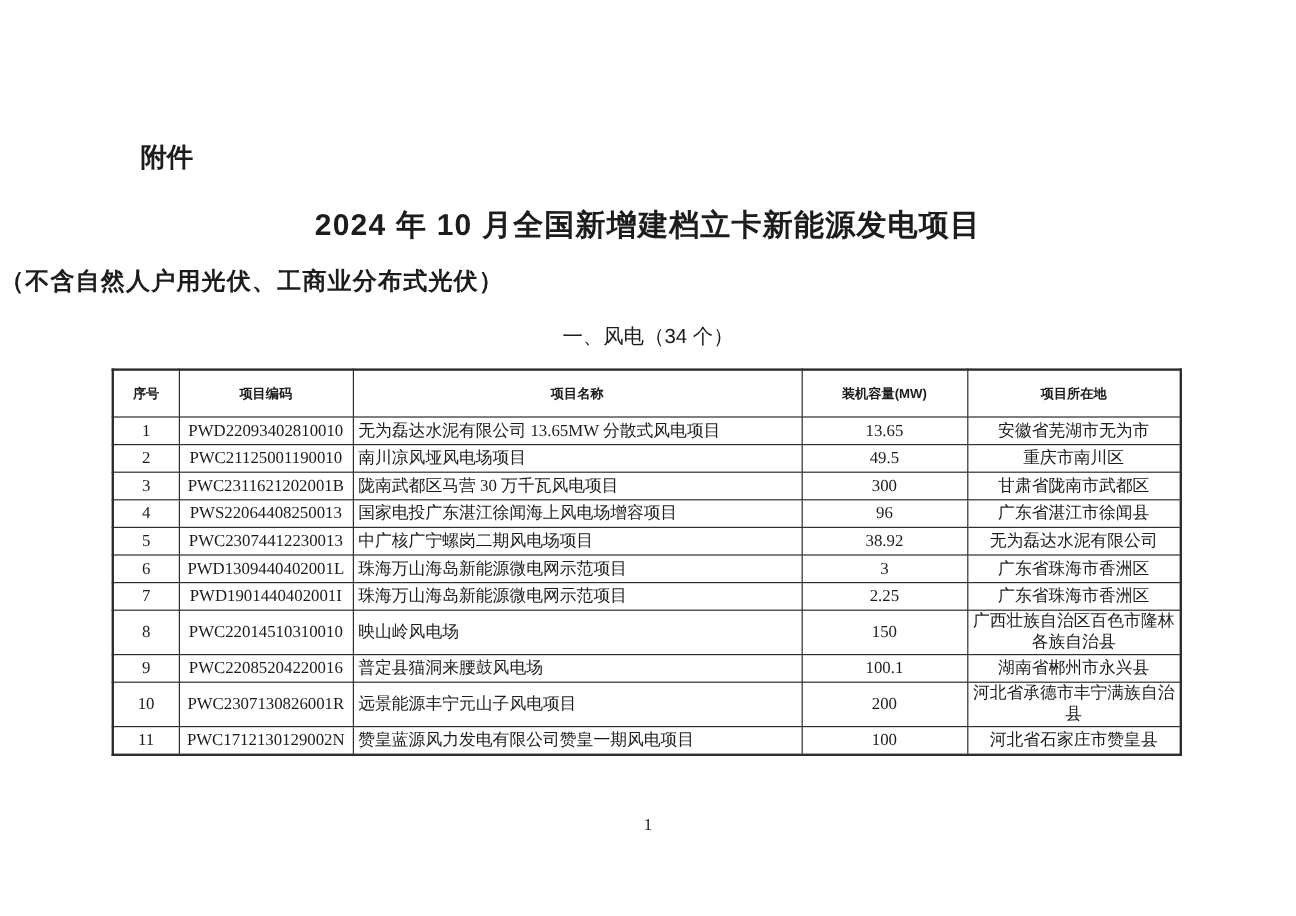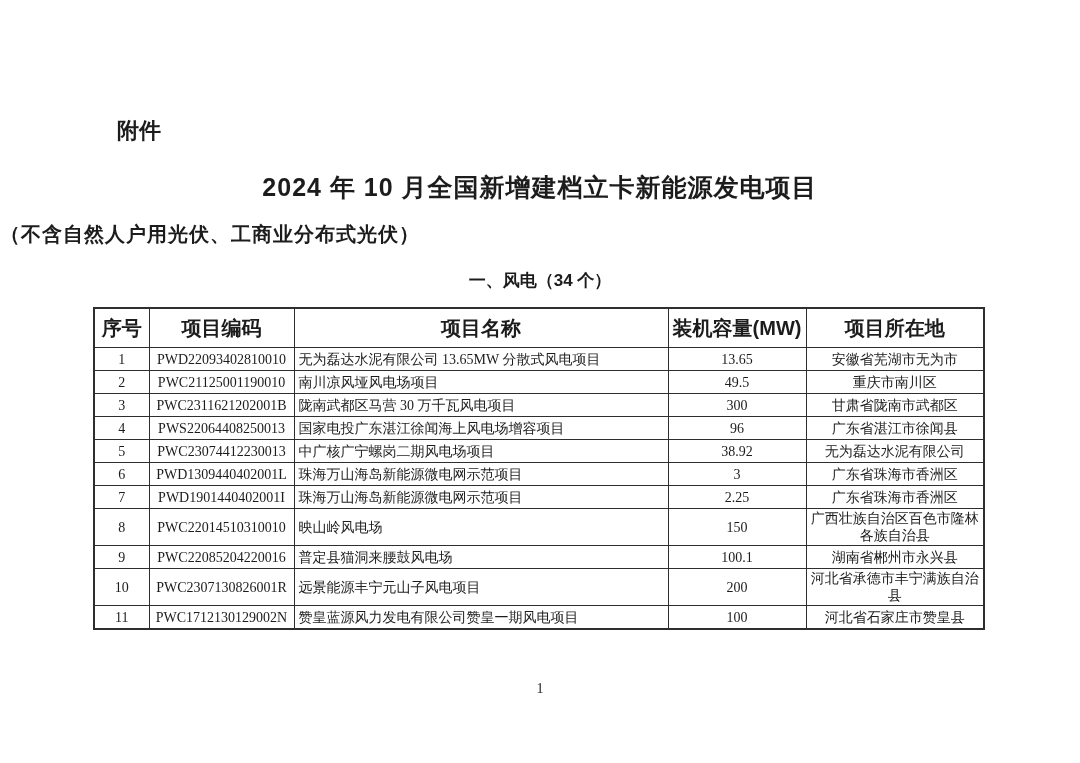--- a/index.html
+++ b/index.html
@@ -50,36 +50,36 @@
     letter-spacing: 1px;
   }
   .section {
     position: absolute;
     left: 0;
     top: 269px;
     width: 100%;
     margin: 0;
     text-align: center;
     font-family: "Liberation Sans", "DejaVu Sans", sans-serif;
-    font-weight: 700;
+    font-weight: 400;
     font-size: 17px;
   }
   table.projects {
     position: absolute;
     left: 93px;
     top: 307px;
     border-collapse: collapse;
     table-layout: fixed;
     border: 2px solid #2e2e2e;
   }
   .projects th {
     border: 1px solid #2e2e2e;
     font-family: "Liberation Sans", "DejaVu Sans", sans-serif;
     font-weight: 700;
-    font-size: 20px;
+    font-size: 11px;
     height: 38px;
     padding: 0 2px;
     text-align: center;
   }
   .projects td {
     border: 1px solid #2e2e2e;
     font-family: "Liberation Serif", "DejaVu Serif", serif;
     font-size: 14px;
     line-height: 17px;
     height: 20px;

